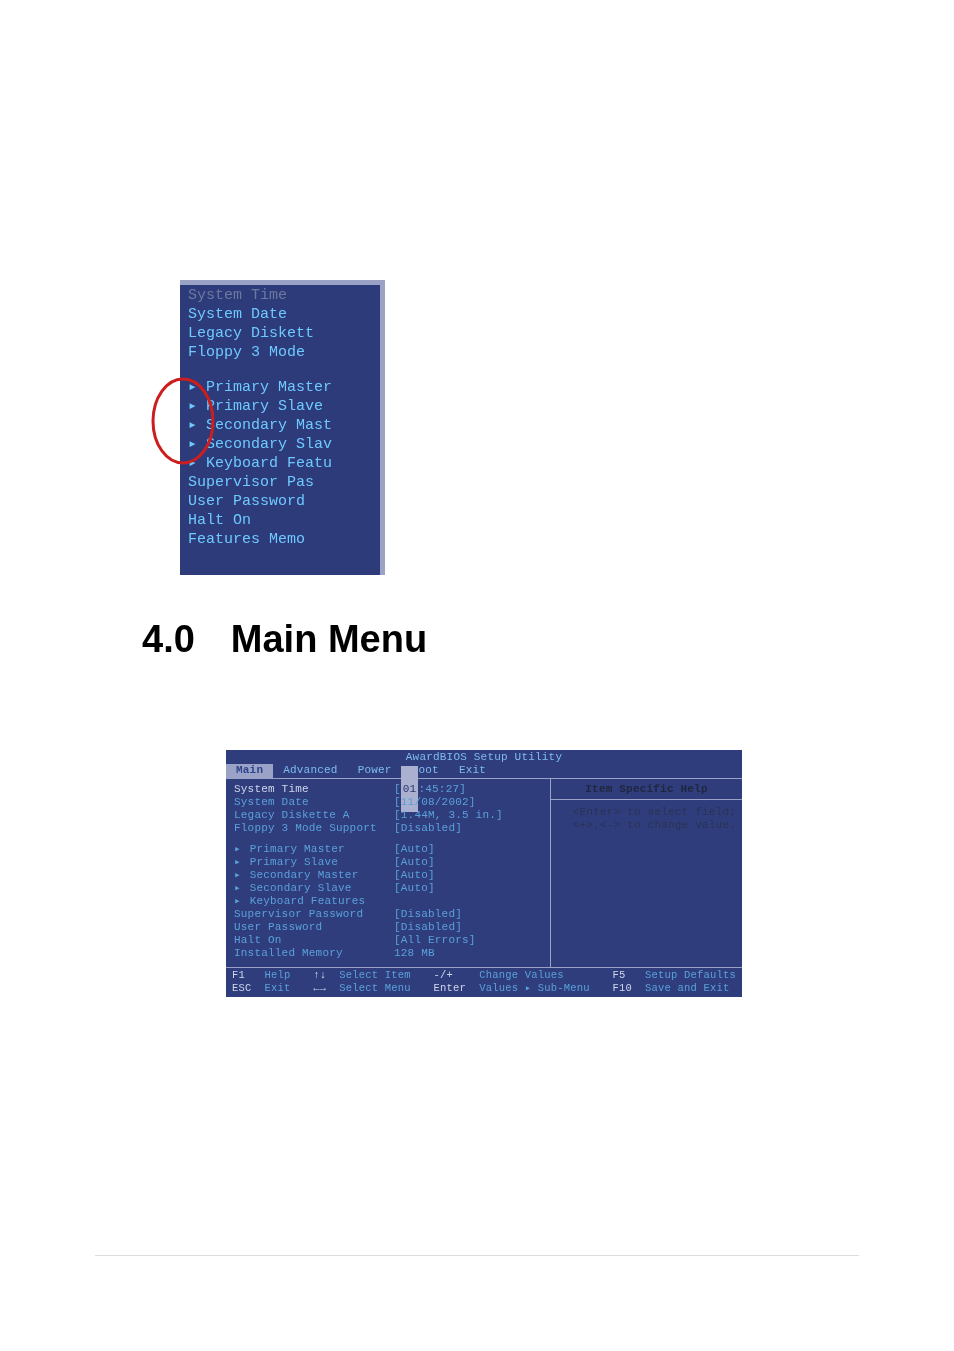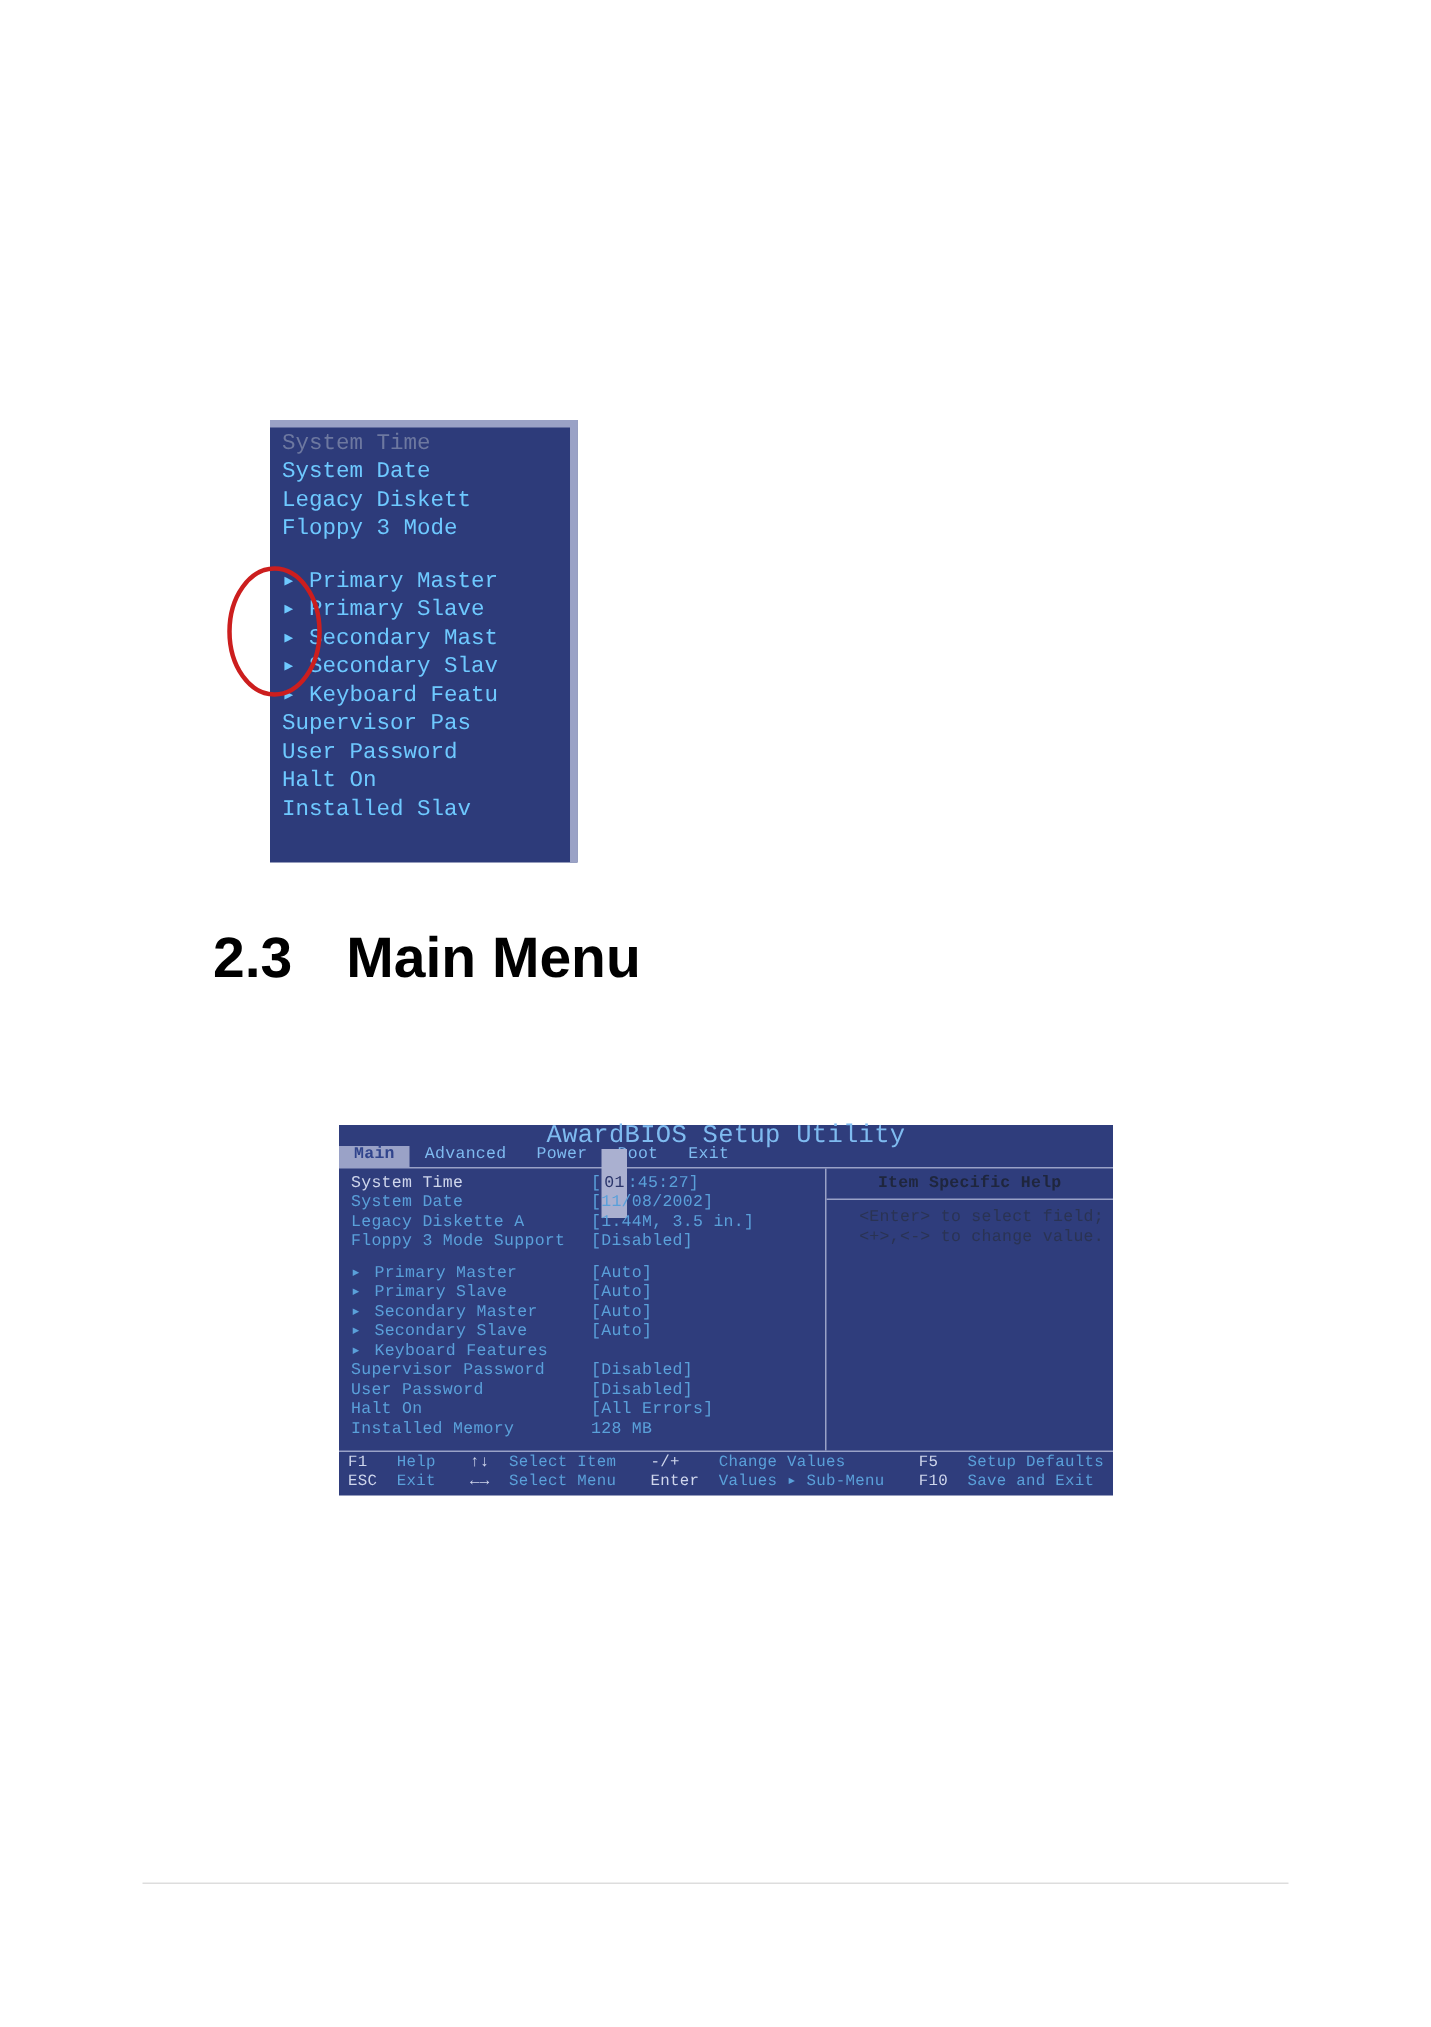--- a/index.html
+++ b/index.html
@@ -79,21 +79,21 @@
     background: #2f3d7c;
     font-family: "Courier New", monospace;
     font-size: 11px;
     line-height: 13px;
     color: #5aa0da;
     letter-spacing: 0.2px;
   }
   .bios-title {
     text-align: center;
     color: #7fbbf0;
-    font-size: 17px;
+    font-size: 11px;
     padding: 1px 0 0 0;
   }
   .bios-menu {
     display: flex;
     height: 14px;
     background: #2f3d7c;
   }
   .bios-menu .tab {
     padding: 0 10px;
     color: #7fbbf0;
@@ -183,31 +183,31 @@
       <div>Floppy 3 Mode</div>
       <div class="snippet-sep"></div>
       <div><span class="marker">▸ </span><span>Primary Master</span></div>
       <div><span class="marker">▸ </span><span>Primary Slave</span></div>
       <div><span class="marker">▸ </span><span>Secondary Mast</span></div>
       <div><span class="marker">▸ </span><span>Secondary Slav</span></div>
       <div><span class="marker">▸ </span><span>Keyboard Featu</span></div>
       <div>Supervisor Pas</div>
       <div>User Password</div>
       <div>Halt On</div>
-      <div>Installed Slav</div>
+      <div>Features Memo</div>
     </div>
     <div class="red-circle">
       <svg viewBox="0 0 66 90">
         <ellipse cx="33" cy="45" rx="30" ry="42" fill="none" stroke="#cc1e1e" stroke-width="3"></ellipse>
       </svg>
     </div>
   </div>
 
   <div class="heading">
-    <span class="num">2.3</span><span>Main Menu</span>
+    <span class="num">4.0</span><span>Main Menu</span>
   </div>
 
   <div class="bios">
     <div class="bios-title">AwardBIOS Setup Utility</div>
     <div class="bios-menu">
       <div class="tab active">Main</div>
       <div class="tab">Advanced</div>
       <div class="tab">Power</div>
       <div class="tab">Boot</div>
       <div class="tab">Exit</div>

